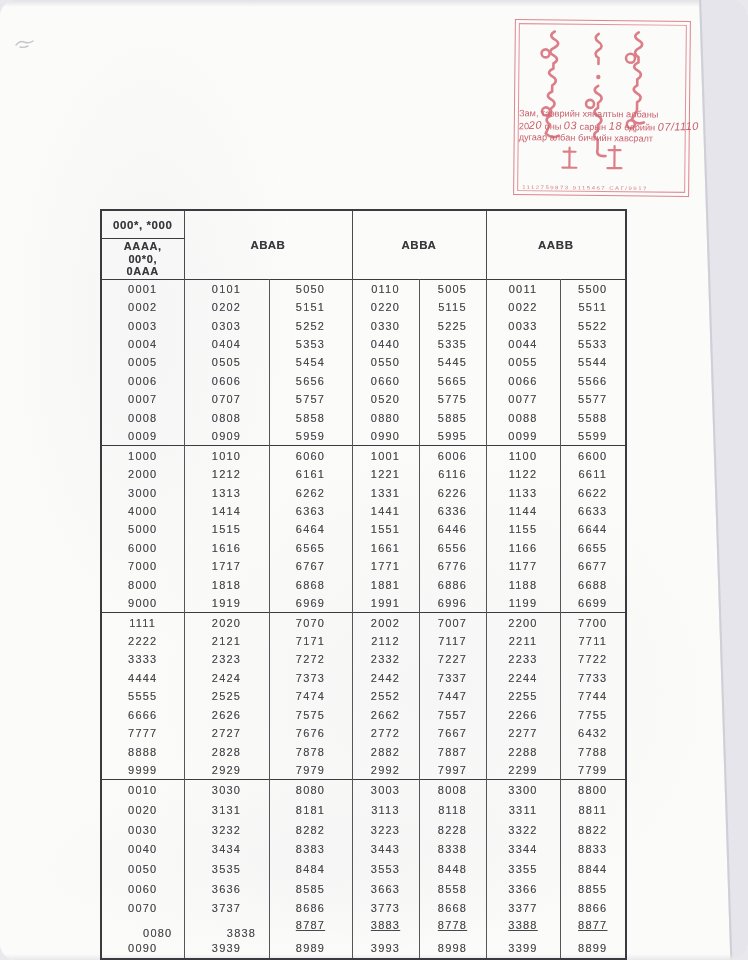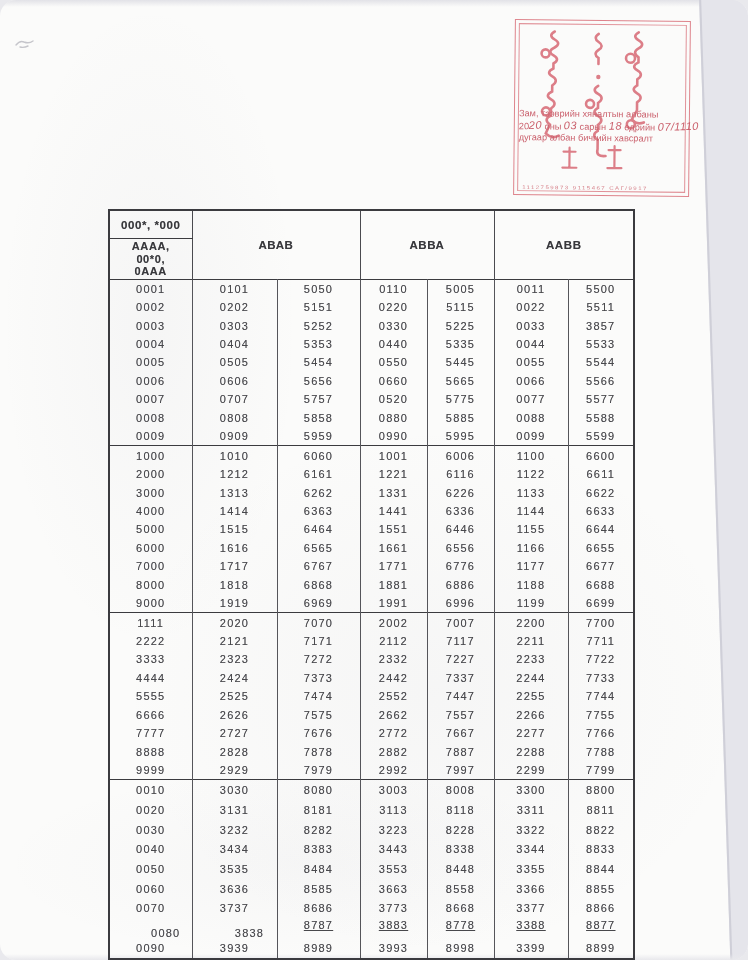--- a/index.html
+++ b/index.html
@@ -32,21 +32,21 @@
   .stamp-text { position:absolute; left:5px; top:89px; right:0; color:#c75562;
     font-size:9.2px; line-height:11.6px; white-space:nowrap; }
   .stamp-line { white-space:nowrap; }
   .hw { font-size:11px; font-style:italic; letter-spacing:.4px; display:inline-block;
     transform:rotate(-2deg) translateY(-.5px); }
   .stamp-serial { position:absolute; left:9px; right:5px; bottom:5px; font-size:6px;
     letter-spacing:1.5px; color:rgba(201,85,98,.8); white-space:nowrap; overflow:hidden;
     transform:scaleY(.85); }
 
   
-  table.numtable { position:absolute; left:108px; top:209px; width:525px;
+  table.numtable { position:absolute; left:100px; top:209px; width:525px;
     border-collapse:collapse; table-layout:fixed;
     border:2px solid #3b3b3f; }
   .numtable col.c0 { width:83px; } .numtable col.c1 { width:85px; }
   .numtable col.c2 { width:83px; } .numtable col.c3 { width:67px; }
   .numtable col.c4 { width:67px; } .numtable col.c5 { width:74px; }
   .numtable col.c6 { width:66px; }
   .numtable th, .numtable td { padding:0; text-align:center; vertical-align:middle; }
   .numtable th { font-size:11.5px; font-weight:bold; color:#38383c; letter-spacing:.6px;
     text-shadow:0 0 .6px rgba(60,60,66,.5); }
   .numtable td { font-size:11px; font-weight:400; color:#48484c; letter-spacing:1.2px;
@@ -140,21 +140,21 @@
           <td><span>0022</span></td>
           <td><span>5511</span></td>
         </tr>
         <tr>
           <td><span>0003</span></td>
           <td><span>0303</span></td>
           <td><span>5252</span></td>
           <td><span>0330</span></td>
           <td><span>5225</span></td>
           <td><span>0033</span></td>
-          <td><span>3857</span></td>
+          <td><span>5522</span></td>
         </tr>
         <tr>
           <td><span>0004</span></td>
           <td><span>0404</span></td>
           <td><span>5353</span></td>
           <td><span>0440</span></td>
           <td><span>5335</span></td>
           <td><span>0044</span></td>
           <td><span>5533</span></td>
         </tr>
@@ -342,21 +342,21 @@
           <td><span>2266</span></td>
           <td><span>7755</span></td>
         </tr>
         <tr>
           <td><span>7777</span></td>
           <td><span>2727</span></td>
           <td><span>7676</span></td>
           <td><span>2772</span></td>
           <td><span>7667</span></td>
           <td><span>2277</span></td>
-          <td><span>7766</span></td>
+          <td><span>6432</span></td>
         </tr>
         <tr>
           <td><span>8888</span></td>
           <td><span>2828</span></td>
           <td><span>7878</span></td>
           <td><span>2882</span></td>
           <td><span>7887</span></td>
           <td><span>2288</span></td>
           <td><span>7788</span></td>
         </tr>

